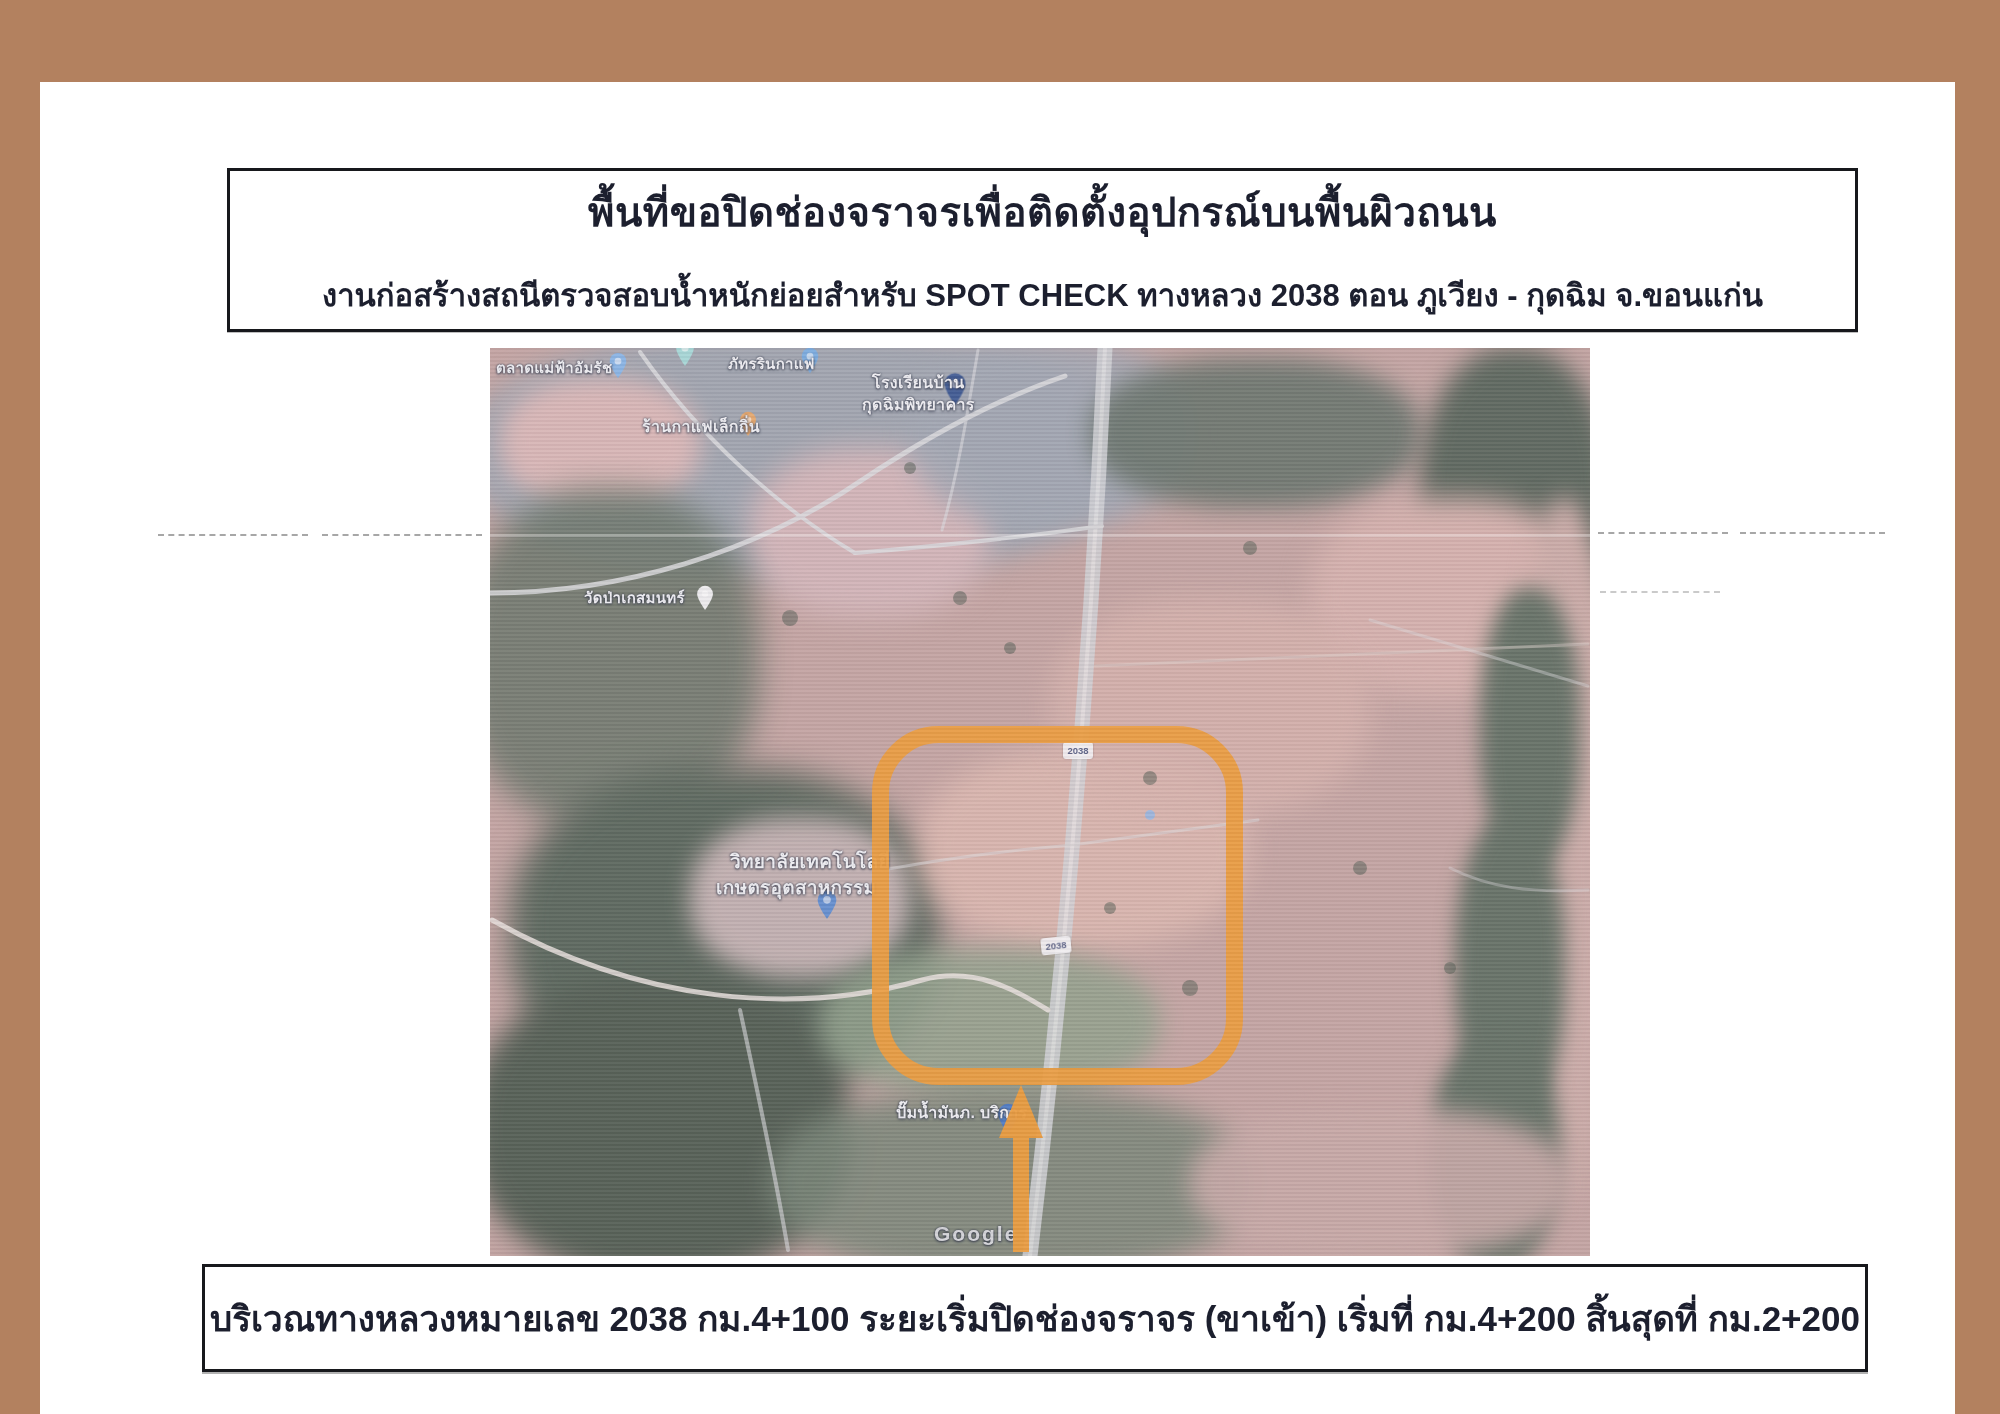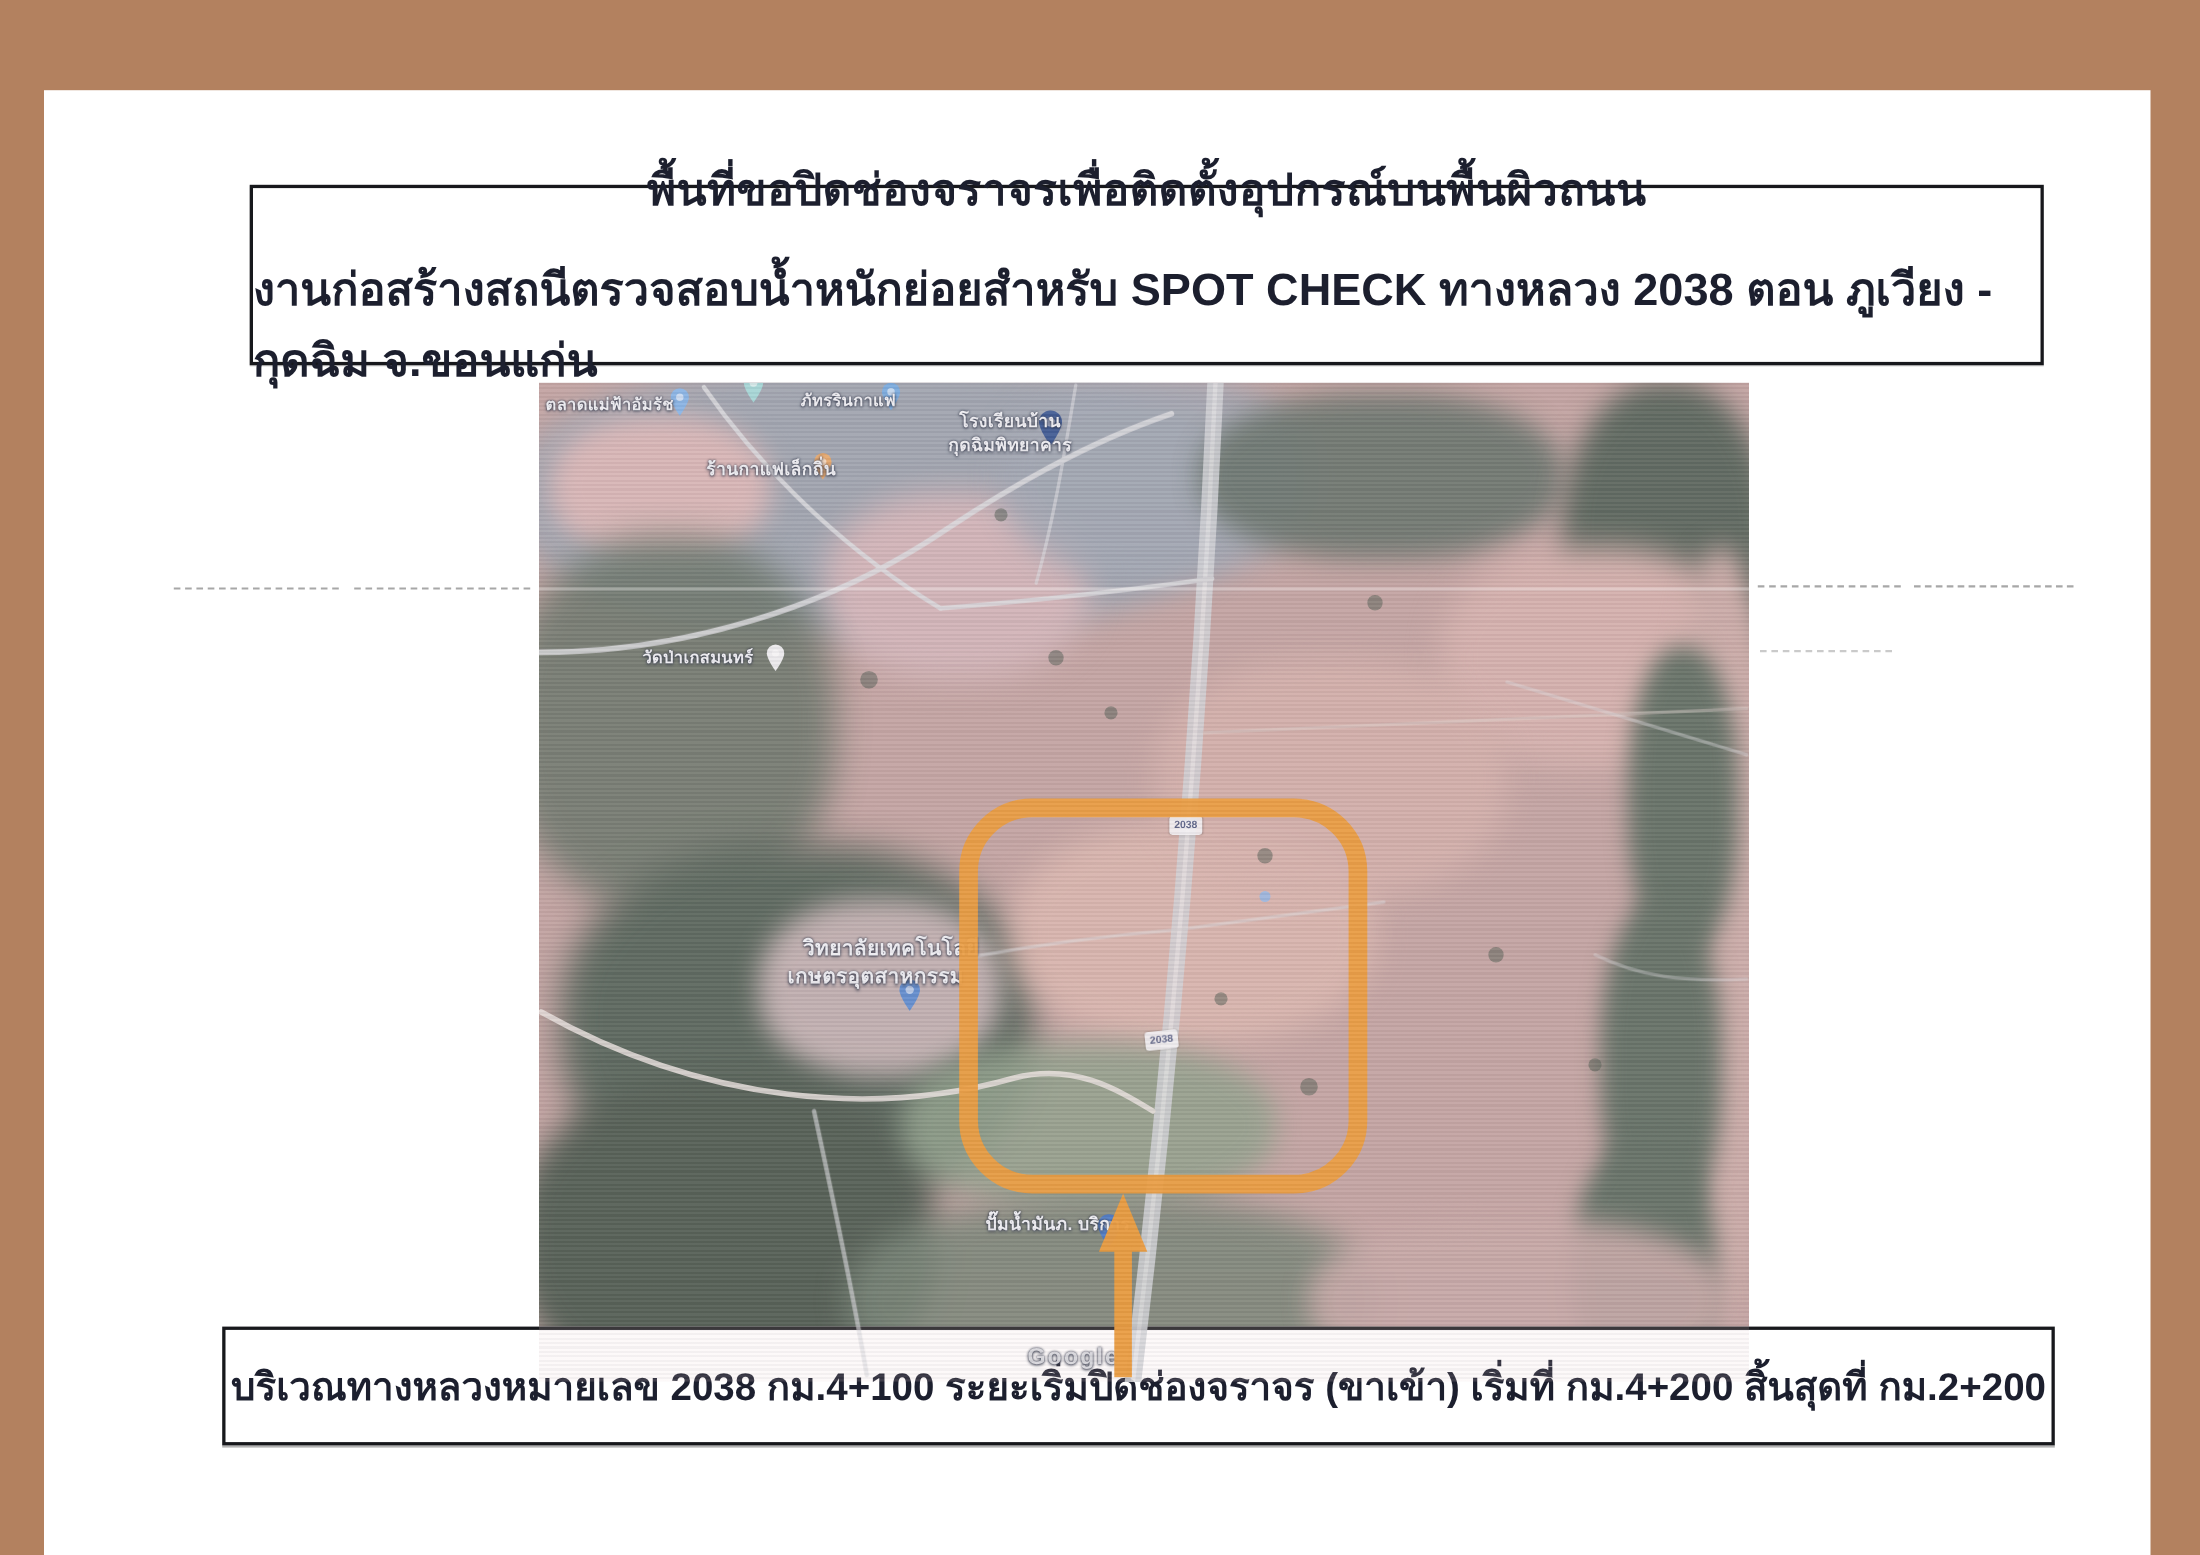--- a/index.html
+++ b/index.html
@@ -15,23 +15,23 @@
     margin-top:48px;
   }
   
   .title-box{
     position:absolute;left:187px;top:86px;width:1625px;height:158px;
     border:3px solid #17181c;background:#fff;
     display:flex;flex-direction:column;align-items:center;justify-content:center;gap:26px;
     box-shadow:0 1px 0 rgba(0,0,0,.25);
   }
   .title-main{font-size:40px;font-weight:700;letter-spacing:.5px;}
-  .title-sub{font-size:41px;font-weight:700;}
+  .title-sub{font-size:31px;font-weight:700;}
   .caption-box{
-    position:absolute;left:162px;top:1124px;width:1660px;height:102px;
+    position:absolute;left:162px;top:1182px;width:1660px;height:102px;
     border:3px solid #17181c;background:#fff;
     display:flex;align-items:center;justify-content:center;
     box-shadow:0 2px 0 rgba(0,0,0,.3);
   }
   .caption-text{font-size:35px;font-weight:700;}
   
   .scan-dash{position:absolute;border-top:2px dashed rgba(80,80,80,.5);height:0;}
   
   .map{
     position:absolute;left:450px;top:266px;width:1100px;height:908px;

